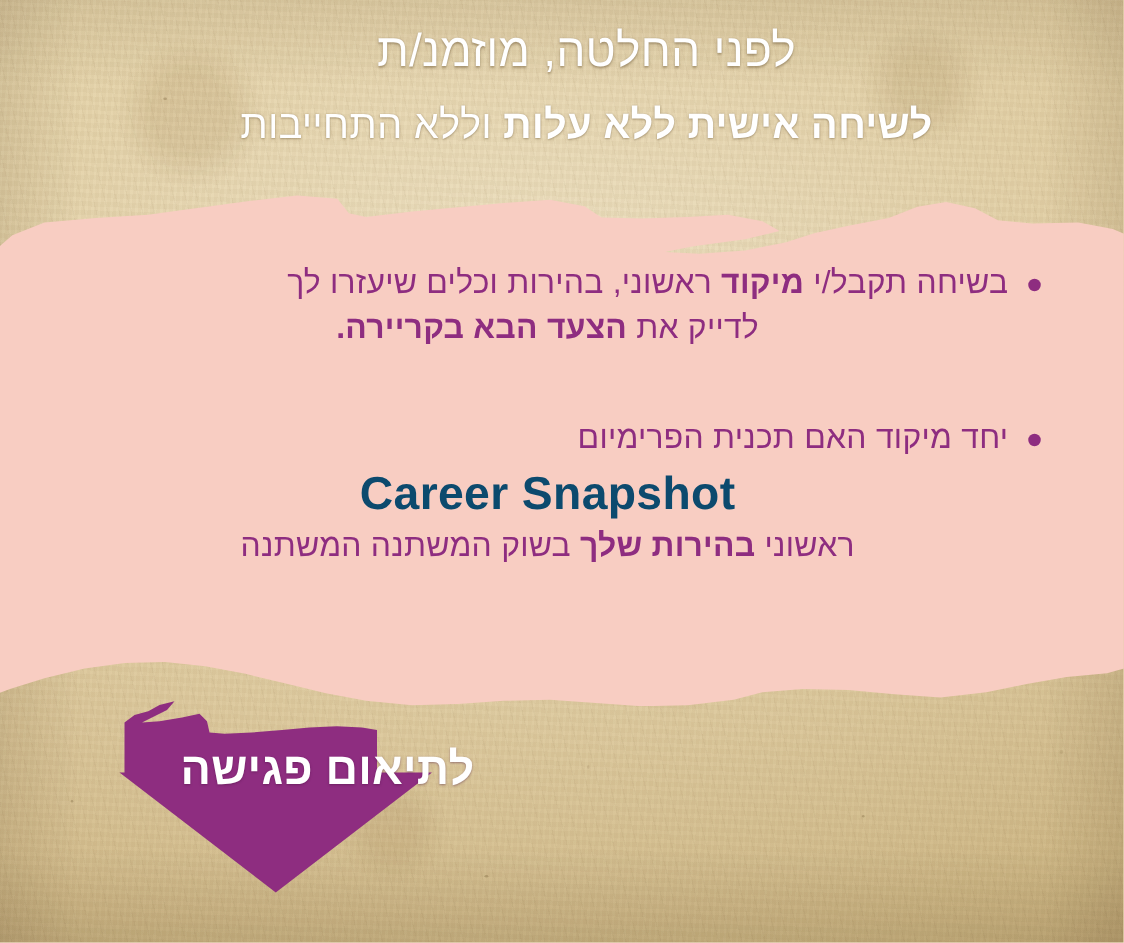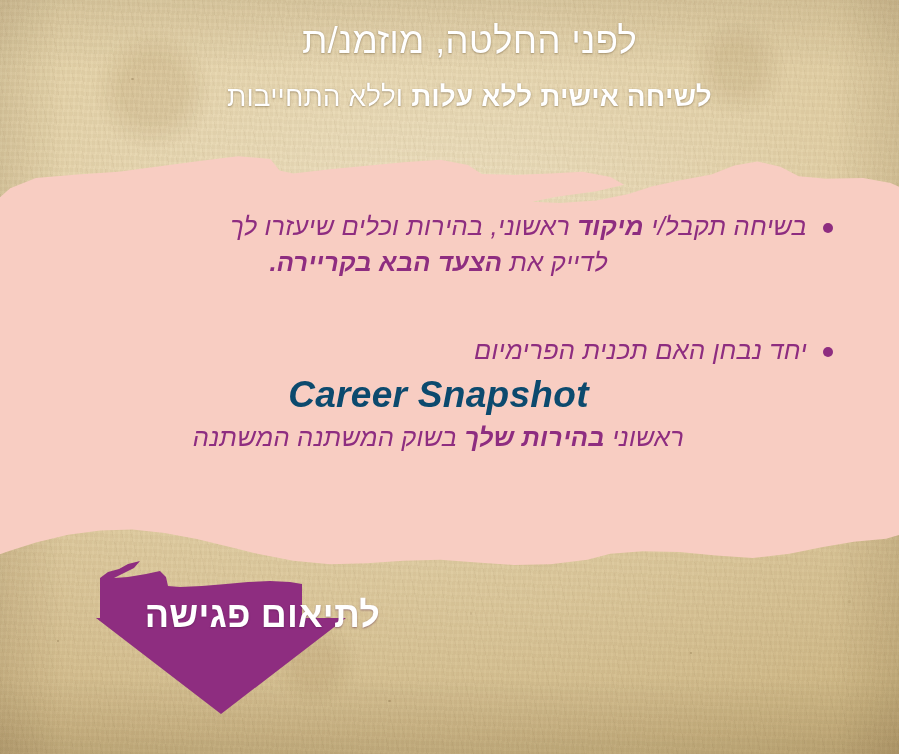--- a/index.html
+++ b/index.html
@@ -61,21 +61,21 @@
   .hdr-line {
     color:#ffffff;
     font-size:37px;
     line-height:1.34;
     letter-spacing:.1px;
     text-shadow:0 1px 2px rgba(95,74,40,.42), 0 0 1px rgba(95,74,40,.30);
     white-space:nowrap;
     direction:rtl;
   }
   #hdr-line-1 { font-weight:400; }
-  #hdr-line-2 { font-weight:400; margin-top:12px; font-size:28px; }
+  #hdr-line-2 { font-weight:400; margin-top:12px; font-size:32px; }
   #hdr-line-2 .em { font-weight:700; }
 
   
   #pink-band {
     position:absolute;
     left:-10px; right:-10px;
     top:152px; height:432px;
     background:#f8cdc2;
     z-index:2;
     -webkit-clip-path:polygon(
@@ -111,21 +111,21 @@
       8.5% 88.6%, 5.0% 90.4%, 2.0% 92.4%, 0% 94.0%
     );
   }
 
   
   #bullets {
     position:absolute;
     top:208px; left:70px; right:58px;
     z-index:4; direction:rtl; text-align:right;
   }
-  .bullet { position:relative; padding-right:34px;font-style:italic; }
+  .bullet { position:relative; padding-right:34px; }
   .bullet + .bullet { margin-top:52px; }
   .bullet-dot {
     position:absolute; top:15px; right:8px;
     width:10px; height:10px; border-radius:50%;
     background:#8e2d80;
   }
   .b-line {
     color:#8e2d80;
     font-size:25.5px;
     line-height:1.42;
@@ -192,21 +192,21 @@
 <div id="bullets">
 
   <div class="bullet">
     <span class="bullet-dot"></span>
     <div class="b-line"><span>בשיחה תקבל/י </span><span class="em">מיקוד</span><span> ראשוני, בהירות וכלים שיעזרו לך</span></div>
     <div class="b-line rtl-end"><span>לדייק את </span><span class="em">הצעד הבא בקריירה.</span></div>
   </div>
 
   <div class="bullet">
     <span class="bullet-dot"></span>
-    <div class="b-line">יחד נבחן האם תכנית הפרימיום</div>
+    <div class="b-line">יחד מיקוד האם תכנית הפרימיום</div>
     <div class="snapshot-line">Career Snapshot</div>
     <div class="b-line center"><span>ראשוני </span><span class="em">בהירות שלך</span><span> בשוק המשתנה המשתנה</span></div>
   </div>
 
 </div>
 
 <div id="cta-arrow">
   <svg viewBox="0 0 318 158" preserveAspectRatio="none">
     <path fill="#8e2d80" d="
       M 38 22

